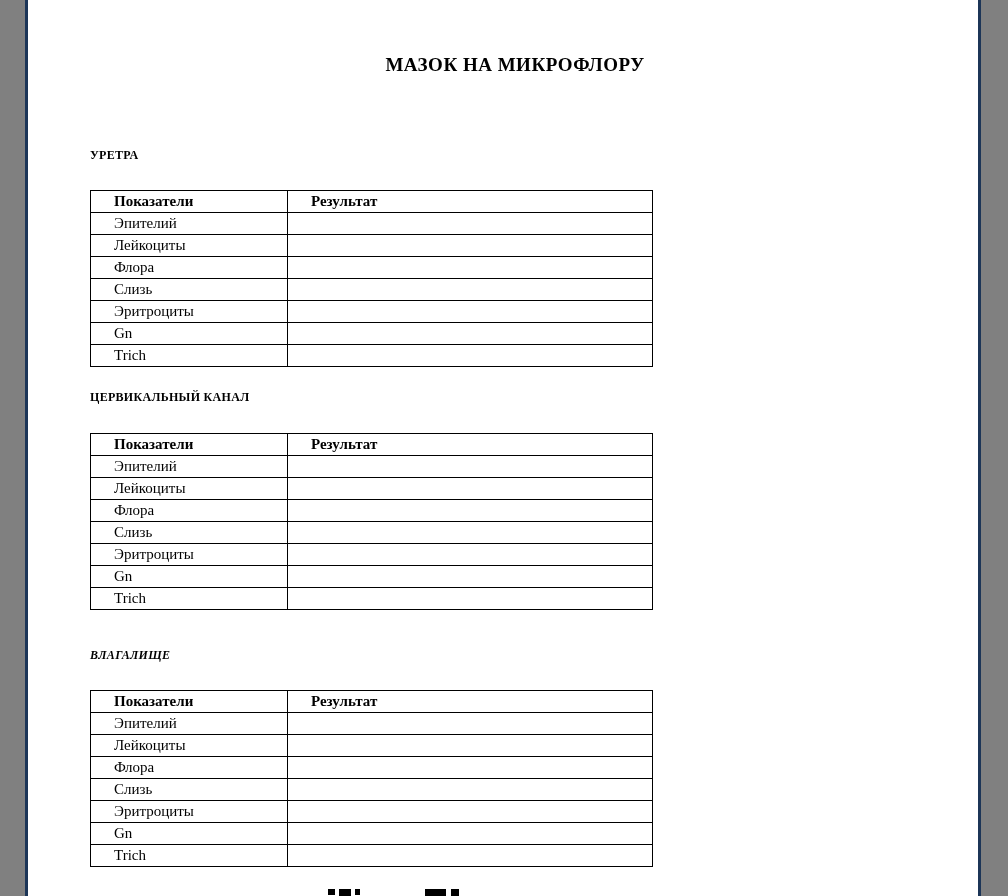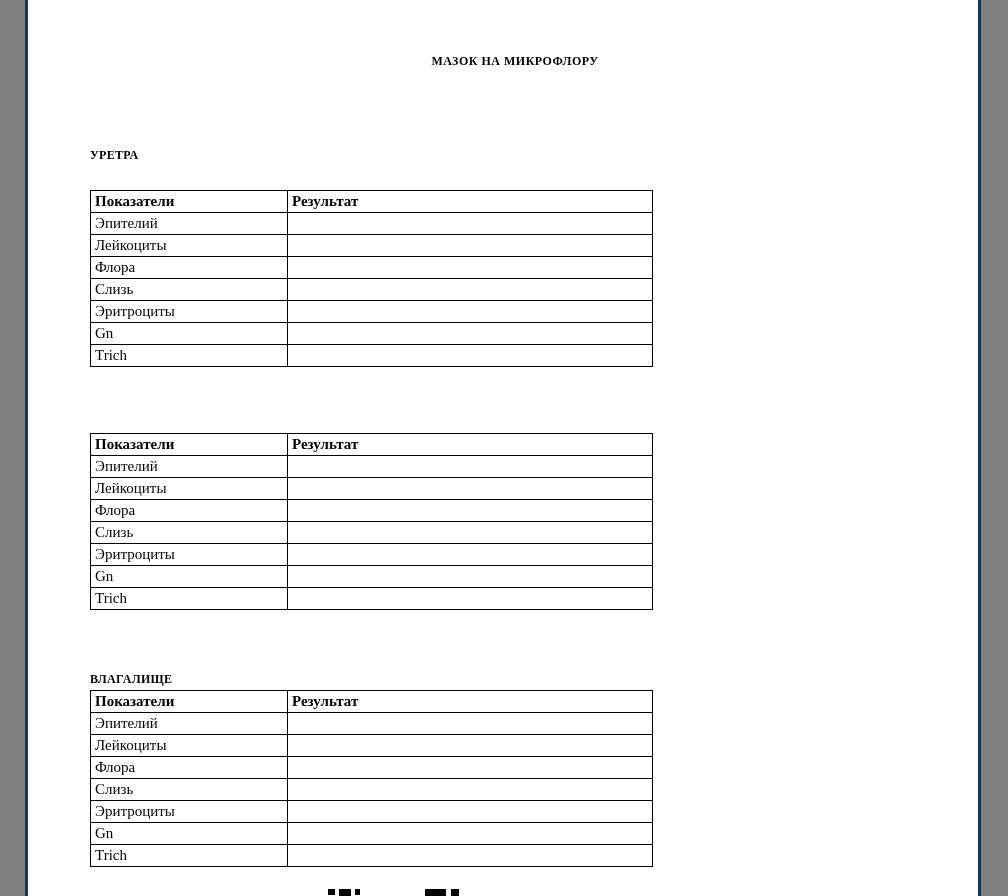--- a/index.html
+++ b/index.html
@@ -18,50 +18,50 @@
     background: #ffffff;
     border-left: 3px solid #1c3557;
     border-right: 3px solid #1c3557;
     overflow: hidden;
   }
   .doc-title {
     position: absolute;
     left: 0; right: 0;
     top: 54px;
     text-align: center;
-    font-size: 12px;
+    font-size: 19px;
     font-weight: bold;
     letter-spacing: 0.5px;
     padding-left: 24px;
   }
   .section-heading {
     position: absolute;
     left: 62px;
     font-size: 12px;
     font-weight: bold;
     letter-spacing: 0.3px;
     white-space: nowrap;
   }
   .hd-1 { top: 148px; }
   .hd-2 { top: 390px; }
-  .hd-3 { top: 672px; }
+  .hd-3 { top: 648px; font-style: italic; }
   table.res-table {
     position: absolute;
     left: 62px;
     width: 562px;
     border-collapse: collapse;
     table-layout: fixed;
   }
   .tb-1 { top: 190px; }
   .tb-2 { top: 433px; }
   .tb-3 { top: 690px; }
   table.res-table th, table.res-table td {
     border: 1px solid #000;
     height: 22px;
-    padding: 1px 4px 2px 4px;
+    padding: 1px 4px 2px 23px;
     font-size: 15px;
     text-align: left;
     vertical-align: middle;
     overflow: hidden;
     white-space: nowrap;
   }
   table.res-table th { font-weight: bold; }
   col.c1 { width: 197px; }
   col.c2 { width: 365px; }
   
@@ -117,20 +117,21 @@
           <td>Gn</td>
           <td></td>
         </tr>
       <tr>
           <td>Trich</td>
           <td></td>
         </tr>
     </tbody>
   </table>
 
+  <div class="section-heading hd-2">ЦЕРВИКАЛЬНЫЙ КАНАЛ</div>
   <table class="res-table tb-2">
     <colgroup>
         <col class="c1">
         <col class="c2">
       </colgroup>
     <thead>
       <tr>
         <th>Показатели</th>
         <th>Результат</th>
       </tr>

